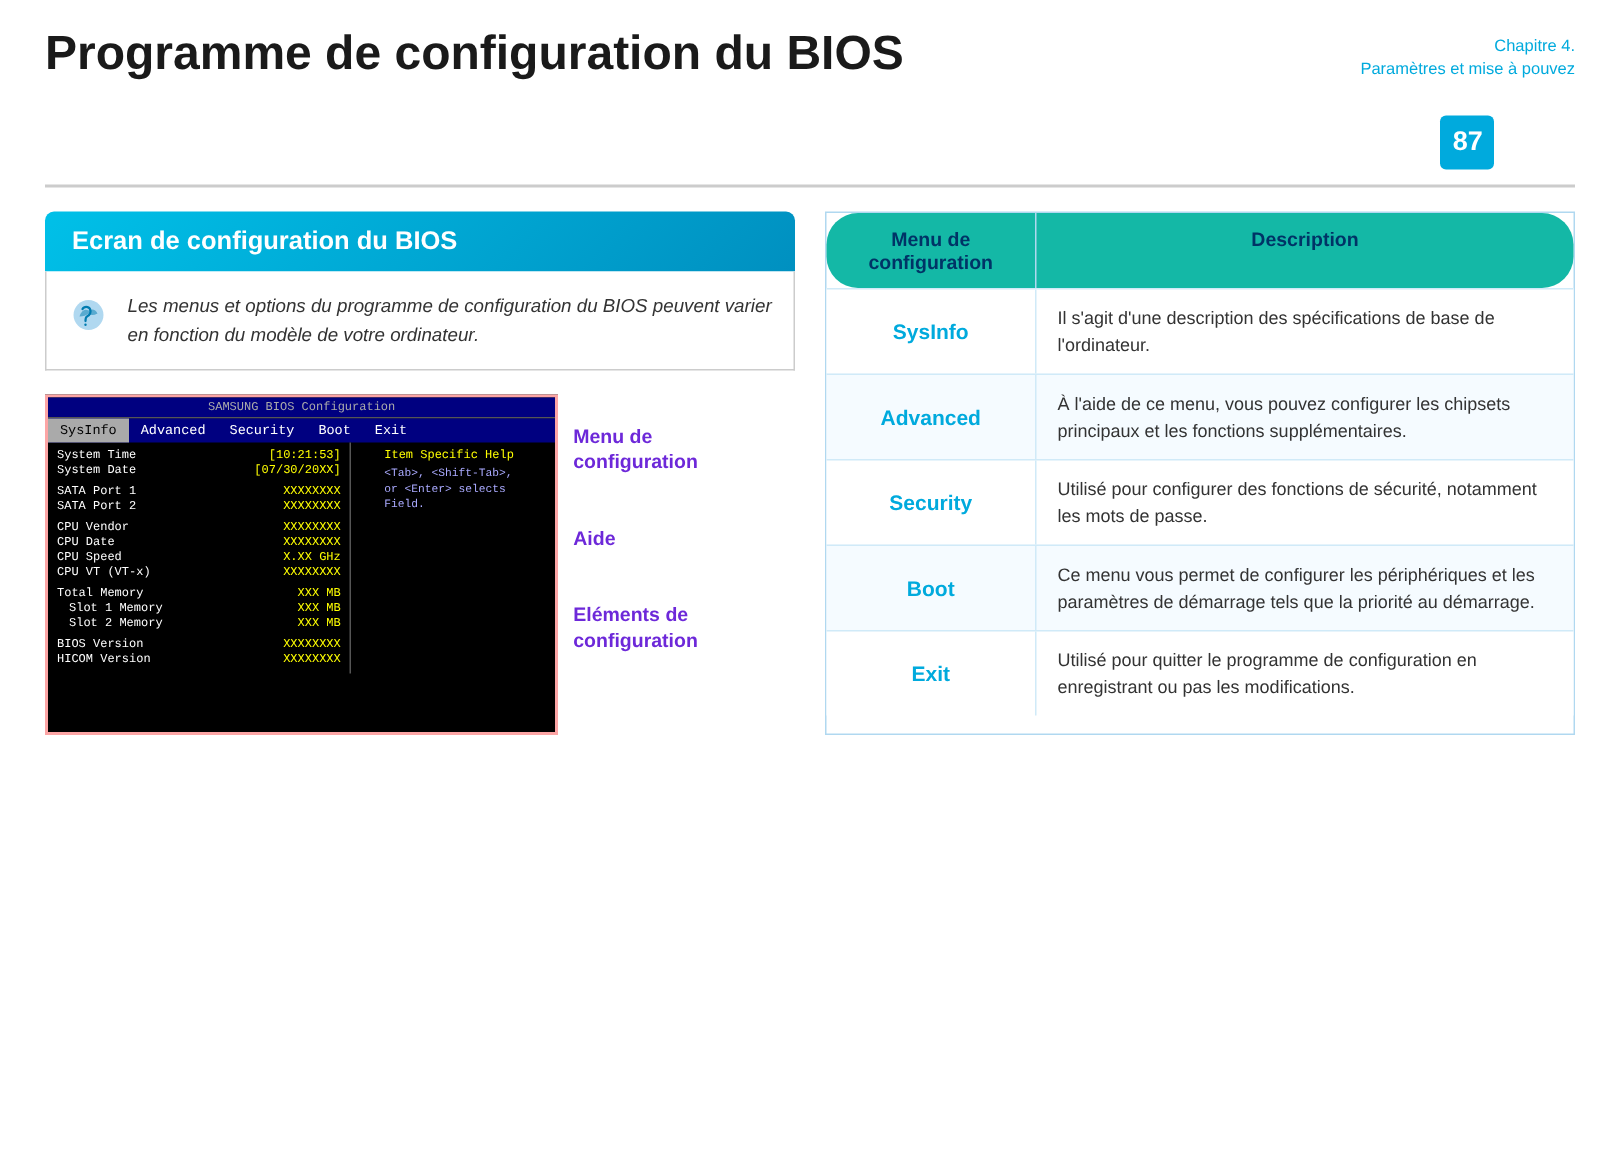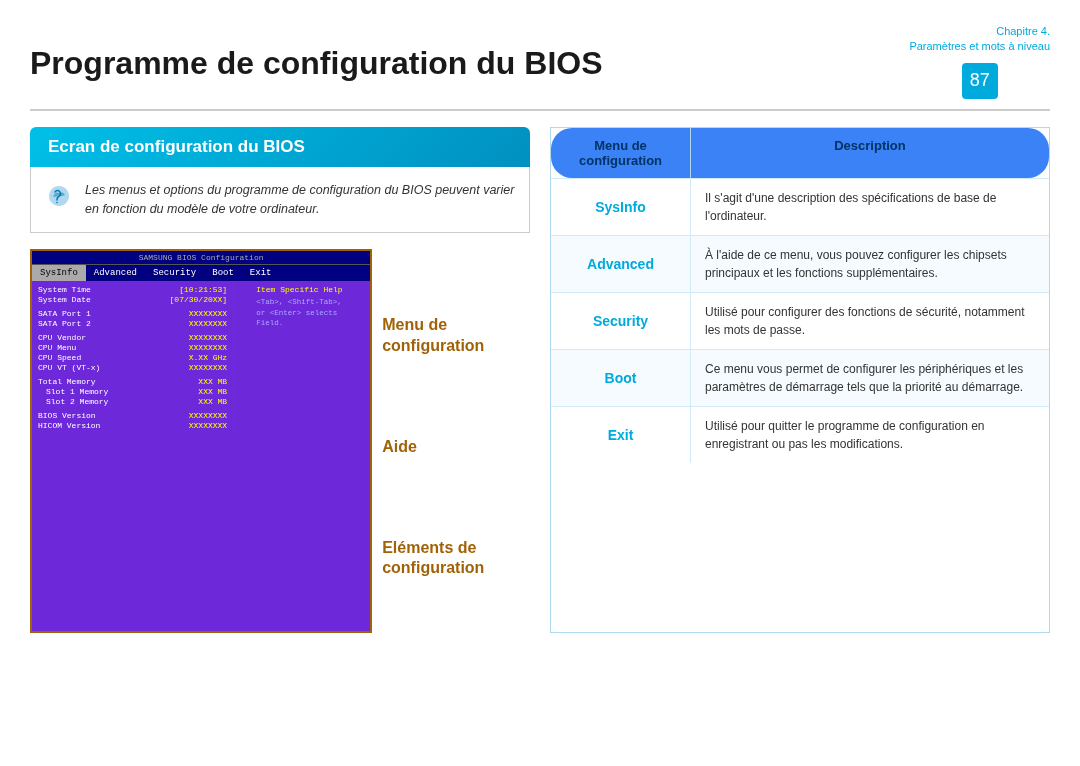--- a/index.html
+++ b/index.html
@@ -17,47 +17,47 @@
       display: flex;
       align-items: flex-start;
       justify-content: space-between;
       padding: 18px 30px 10px 30px;
     }
     .page-title {
       font-size: 32px;
       font-weight: 900;
       color: #1a1a1a;
       line-height: 1.1;
-      margin-top: 28px;
     }
     .chapter-info {
       text-align: right;
       display: flex;
       align-items: center;
       gap: 8px;
       padding-top: 6px;
       flex-direction: column;
     }
     .chapter-text {
       font-size: 11px;
       color: #00aadd;
       text-align: right;
       line-height: 1.4;
     }
     .chapter-number {
       background: #00aadd;
       color: #fff;
       font-size: 18px;
-      font-weight: normal;
+      font-weight: bold;
       width: 36px;
       height: 36px;
       display: flex;
       align-items: center;
       justify-content: center;
       border-radius: 4px;
+      margin-top: 14px;
     }
 
     
     .title-divider {
       height: 2px;
       background: #ccc;
       margin: 0 30px 16px 30px;
     }
 
     
@@ -102,27 +102,27 @@
       flex-shrink: 0;
       margin-top: 2px;
     }
     .note-text {
       font-size: 12.5px;
       color: #333;
       line-height: 1.5;
       font-style: italic;
     }
     .bios-screen {
-      background: #6d28d9;
+      background: #000000;
       width: 370px;
       font-family: 'Courier New', monospace;
       font-size: 9px;
       color: #fff;
       padding: 0;
-      border: 2px solid #a16207;
+      border: 2px solid #fca5a5;
     }
     .bios-title-bar {
       background: #000080;
       color: #aaa;
       text-align: center;
       font-size: 8px;
       padding: 2px 0;
       border-bottom: 1px solid #555;
     }
     .bios-menu-bar {
@@ -166,39 +166,38 @@
       color: #ffff00;
       font-size: 8px;
       margin-bottom: 3px;
     }
     .bios-help-text {
       color: #aaf;
       font-size: 7.5px;
       line-height: 1.4;
     }
     .callout-label {
-      font-size: 16px;
-      font-weight: bold;
-      color: #a16207;
+      font-size: 13px;
+      font-weight: bold;
+      color: #6d28d9;
       line-height: 1.3;
       margin-bottom: 4px;
-      margin-top: 46px;
     }
     .callout-item {
       margin-bottom: 20px;
     }
 
     
     .right-column {
       flex: 1;
       border: 1px solid #b0d8f0;
     }
     .table-header {
       display: flex;
-      background: #3b82f6;
+      background: #14b8a6;
       border-radius: 21px;
     }
     .th-menu {
       width: 140px;
       flex-shrink: 0;
       padding: 10px 12px;
       font-size: 13px;
       font-weight: bold;
       color: #003366;
       text-align: center;
@@ -242,21 +241,21 @@
     .table-row-item:nth-child(even) { background: #fff; }
   </style>
 </head>
 <body>
 
 <div class="page-header">
   <h1 class="page-title">Programme de configuration du BIOS</h1>
   <div class="chapter-info">
     <div style="text-align:right;">
       <div class="chapter-text">Chapitre 4.</div>
-      <div class="chapter-text">Paramètres et mots à niveau</div>
+      <div class="chapter-text">Paramètres et mise à pouvez</div>
     </div>
     <div class="chapter-number">87</div>
   </div>
 </div>
 
 <div class="title-divider"></div>
 
 <div class="main-content">
 
   <div class="left-column">
@@ -304,21 +303,21 @@
             <div class="bios-row">
                 <span class="label">SATA Port 2</span>
                 <span class="value">XXXXXXXX</span>
               </div>
             <div class="bios-section-gap"></div>
             <div class="bios-row">
                 <span class="label">CPU Vendor</span>
                 <span class="value">XXXXXXXX</span>
               </div>
             <div class="bios-row">
-                <span class="label">CPU Menu</span>
+                <span class="label">CPU Date</span>
                 <span class="value">XXXXXXXX</span>
               </div>
             <div class="bios-row">
                 <span class="label">CPU Speed</span>
                 <span class="value">X.XX GHz</span>
               </div>
             <div class="bios-row">
                 <span class="label">CPU VT (VT-x)</span>
                 <span class="value">XXXXXXXX</span>
               </div>

